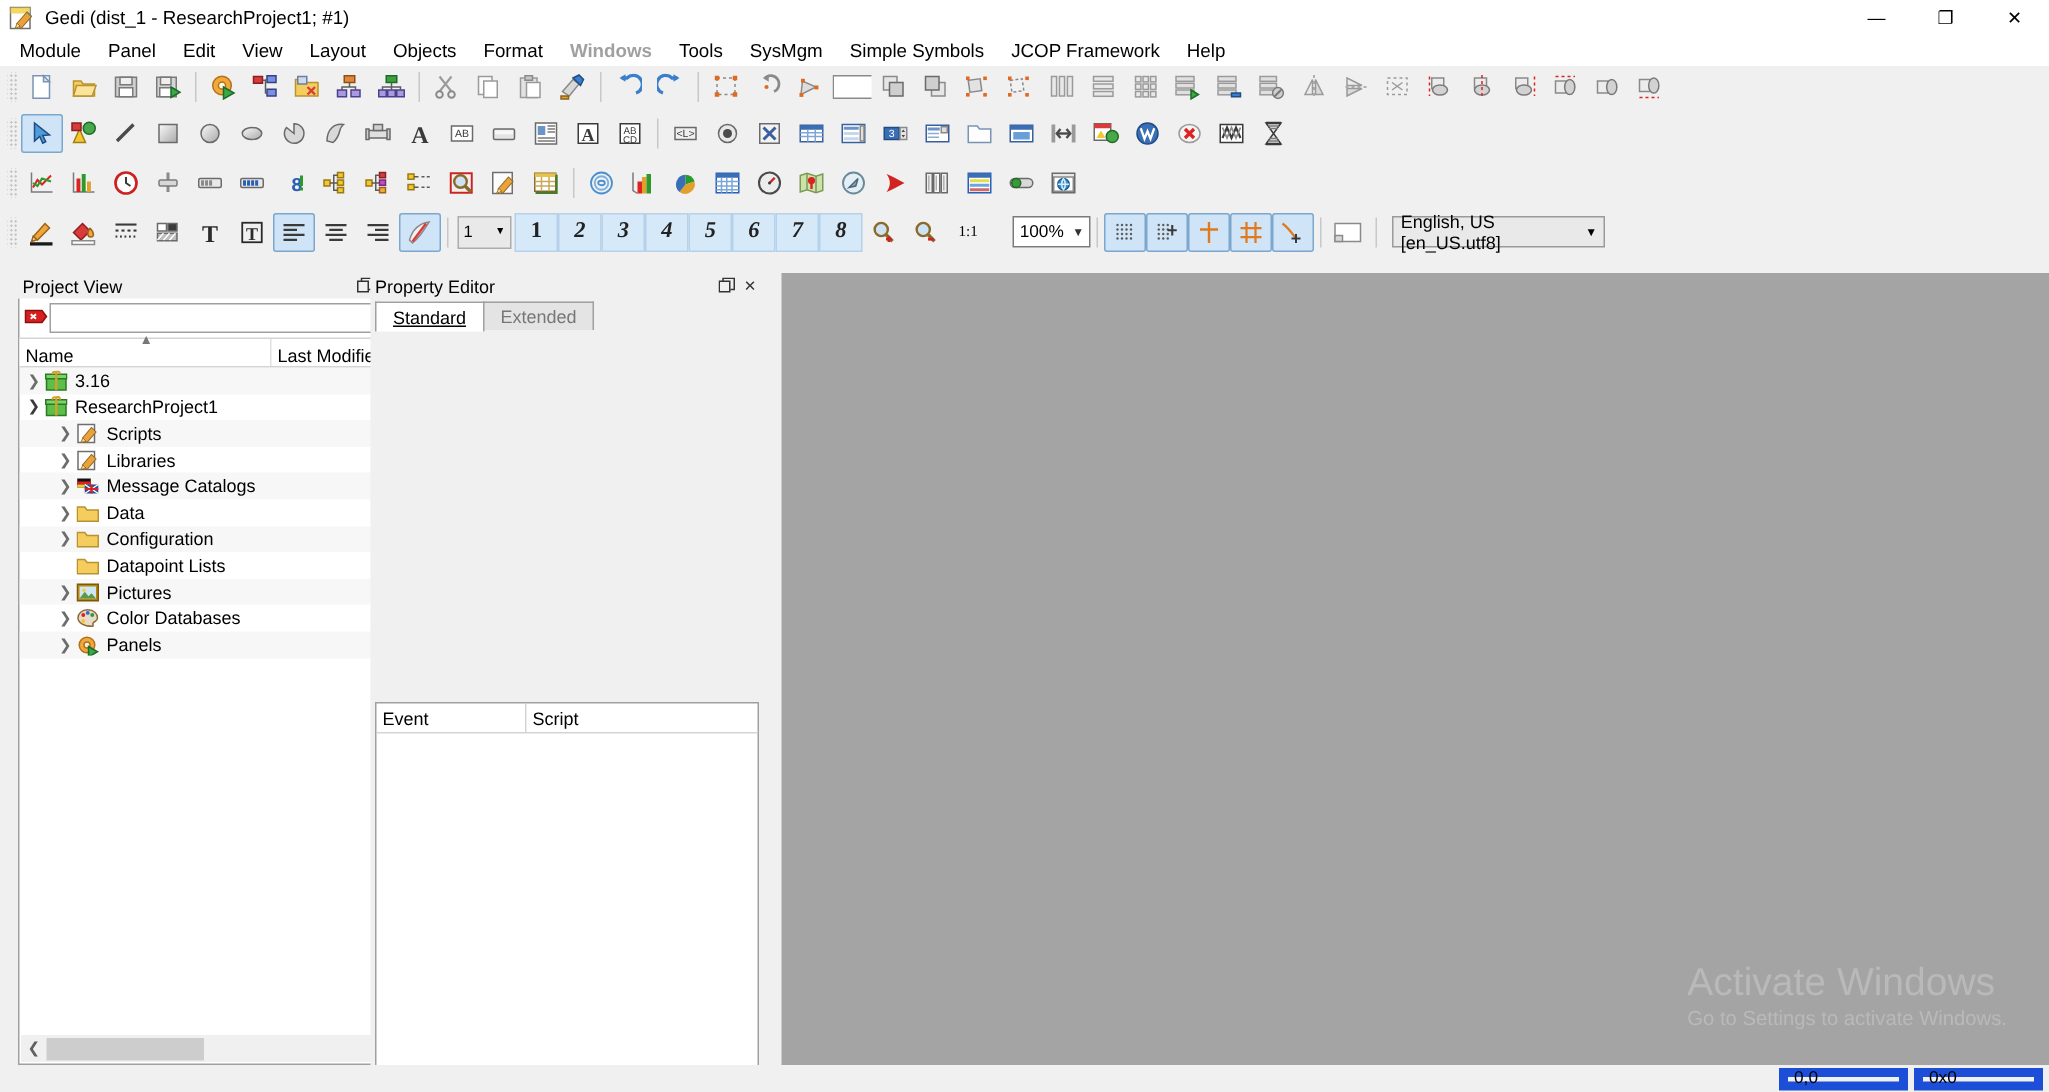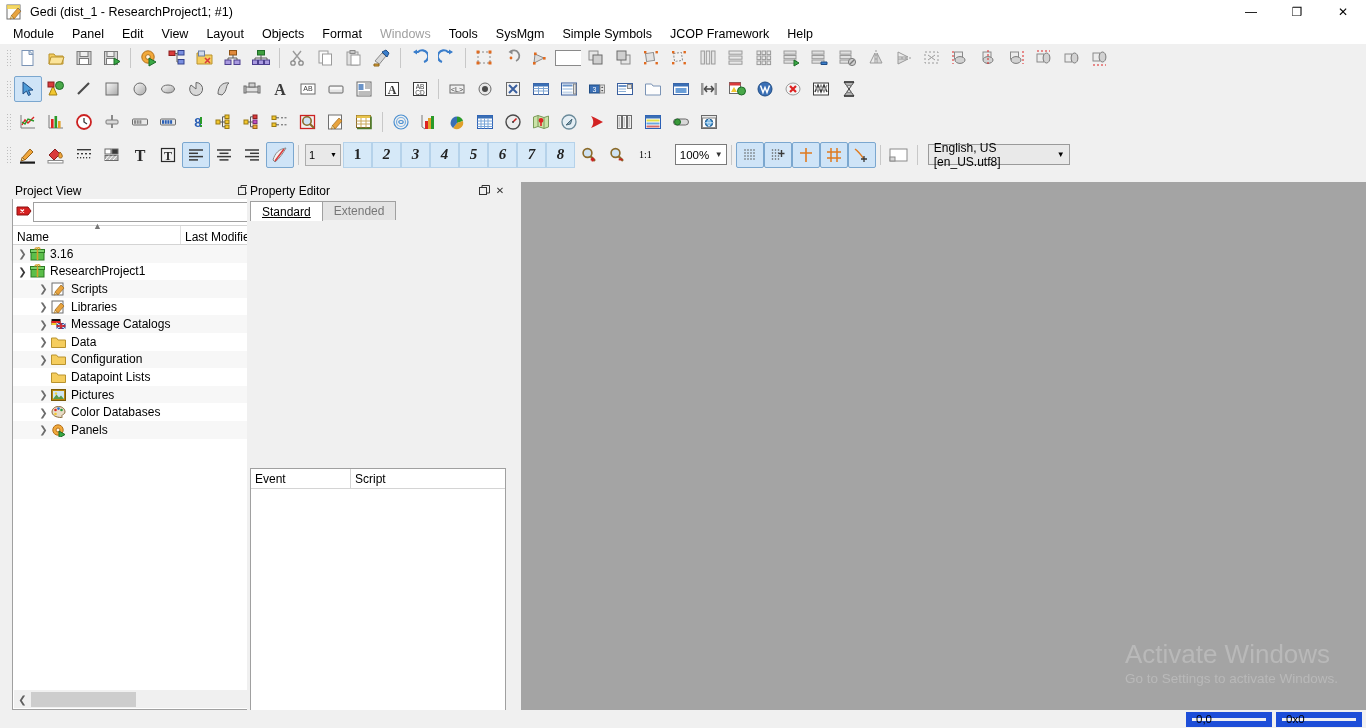--- a/index.html
+++ b/index.html
@@ -23,21 +23,21 @@
   .title-text { font-size:12.5px; color:#000; }
   .win-buttons { margin-left:auto; display:flex; height:24px; }
   .win-btn { width:46px; height:24px; display:flex; align-items:center; justify-content:center; font-size:12px; color:#000; }
 
   
   .menubar {
     position:absolute; left:0; top:24px; width:1366px; height:20px;
     background:#ffffff; display:flex; align-items:center; padding-left:4px;
   }
   .menu-item { font-size:12.5px; color:#000; padding:2px 9px; cursor:default; white-space:nowrap; }
-  .menu-item.disabled { color:#a0a0a0; }
+  .menu-item.disabled { color:#a0a0a0;font-weight:bold; }
 
   
   .toolbars { position:absolute; left:0; top:44px; width:1366px; height:138px; background:#f0f0f0; }
   .tbrow { display:flex; align-items:center; height:33px; padding-left:4px; }
   .tbrow.r1 { height:28px; }
   .grip { width:7px; height:20px; margin:0 2px 0 1px; flex:none;
     background-image: radial-gradient(#b4b4b4 36%, transparent 38%);
     background-size: 3px 3px; background-position: 1px 1px; opacity:.85; }
   .tbtn {
     width:28px; height:26px; display:flex; align-items:center; justify-content:center;

